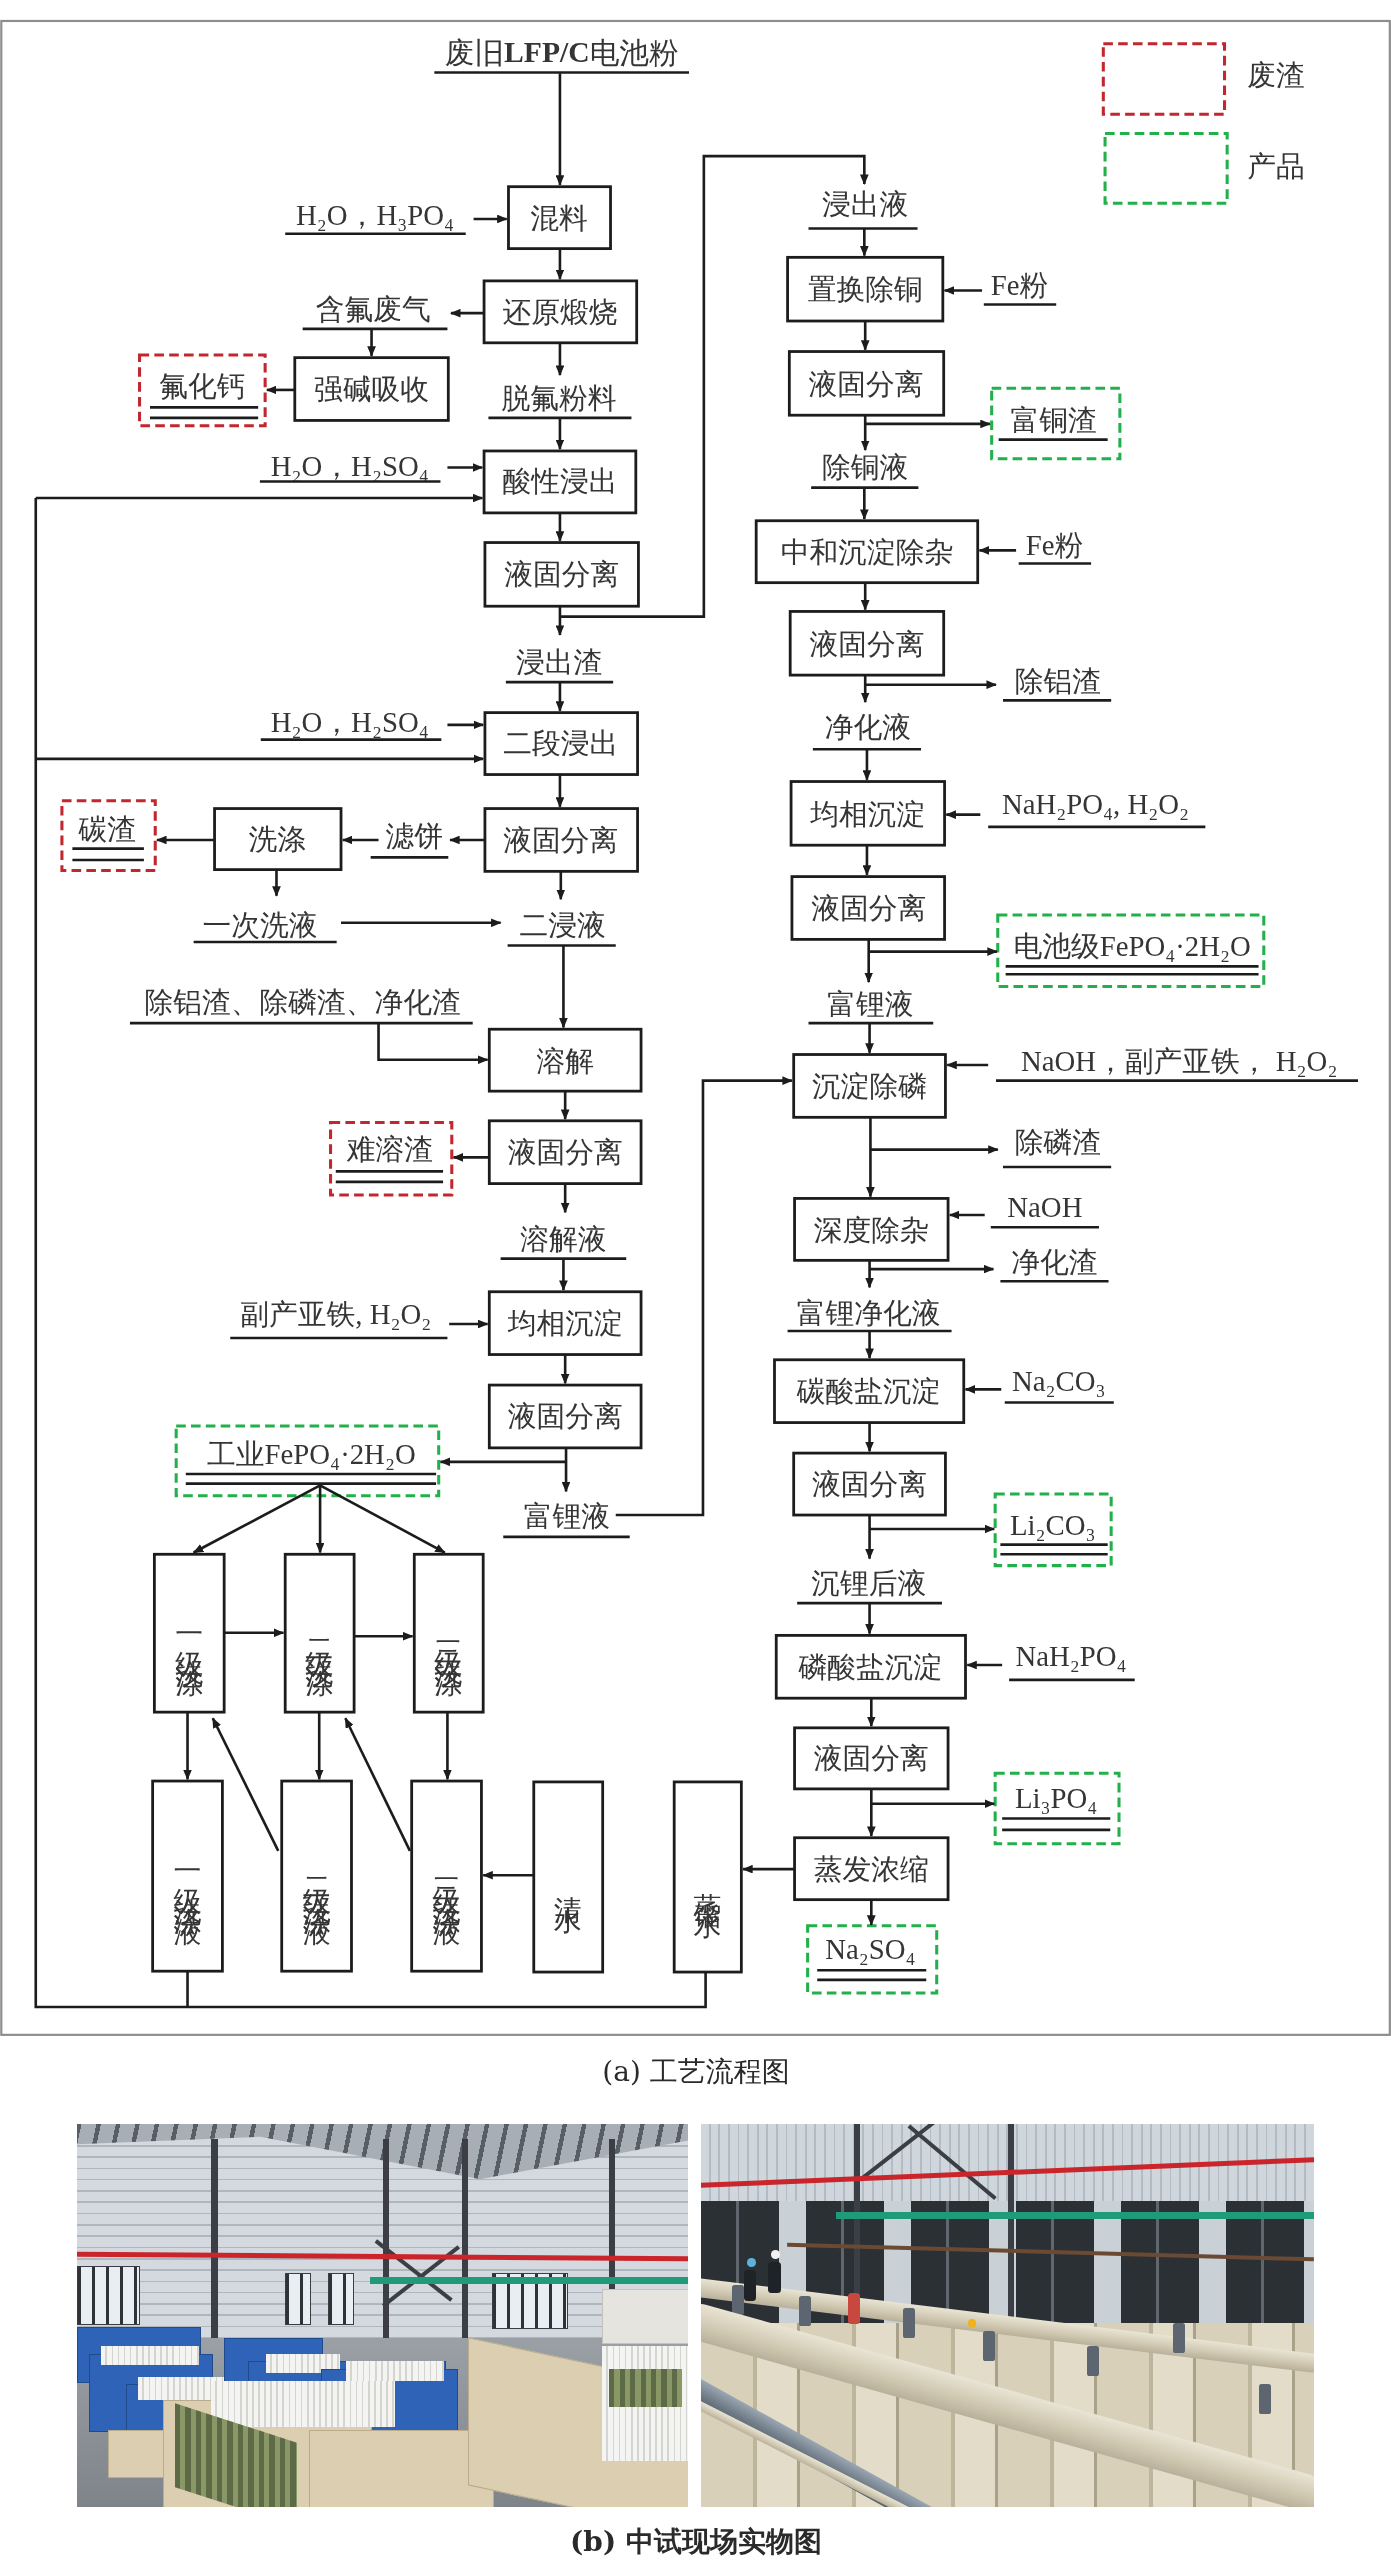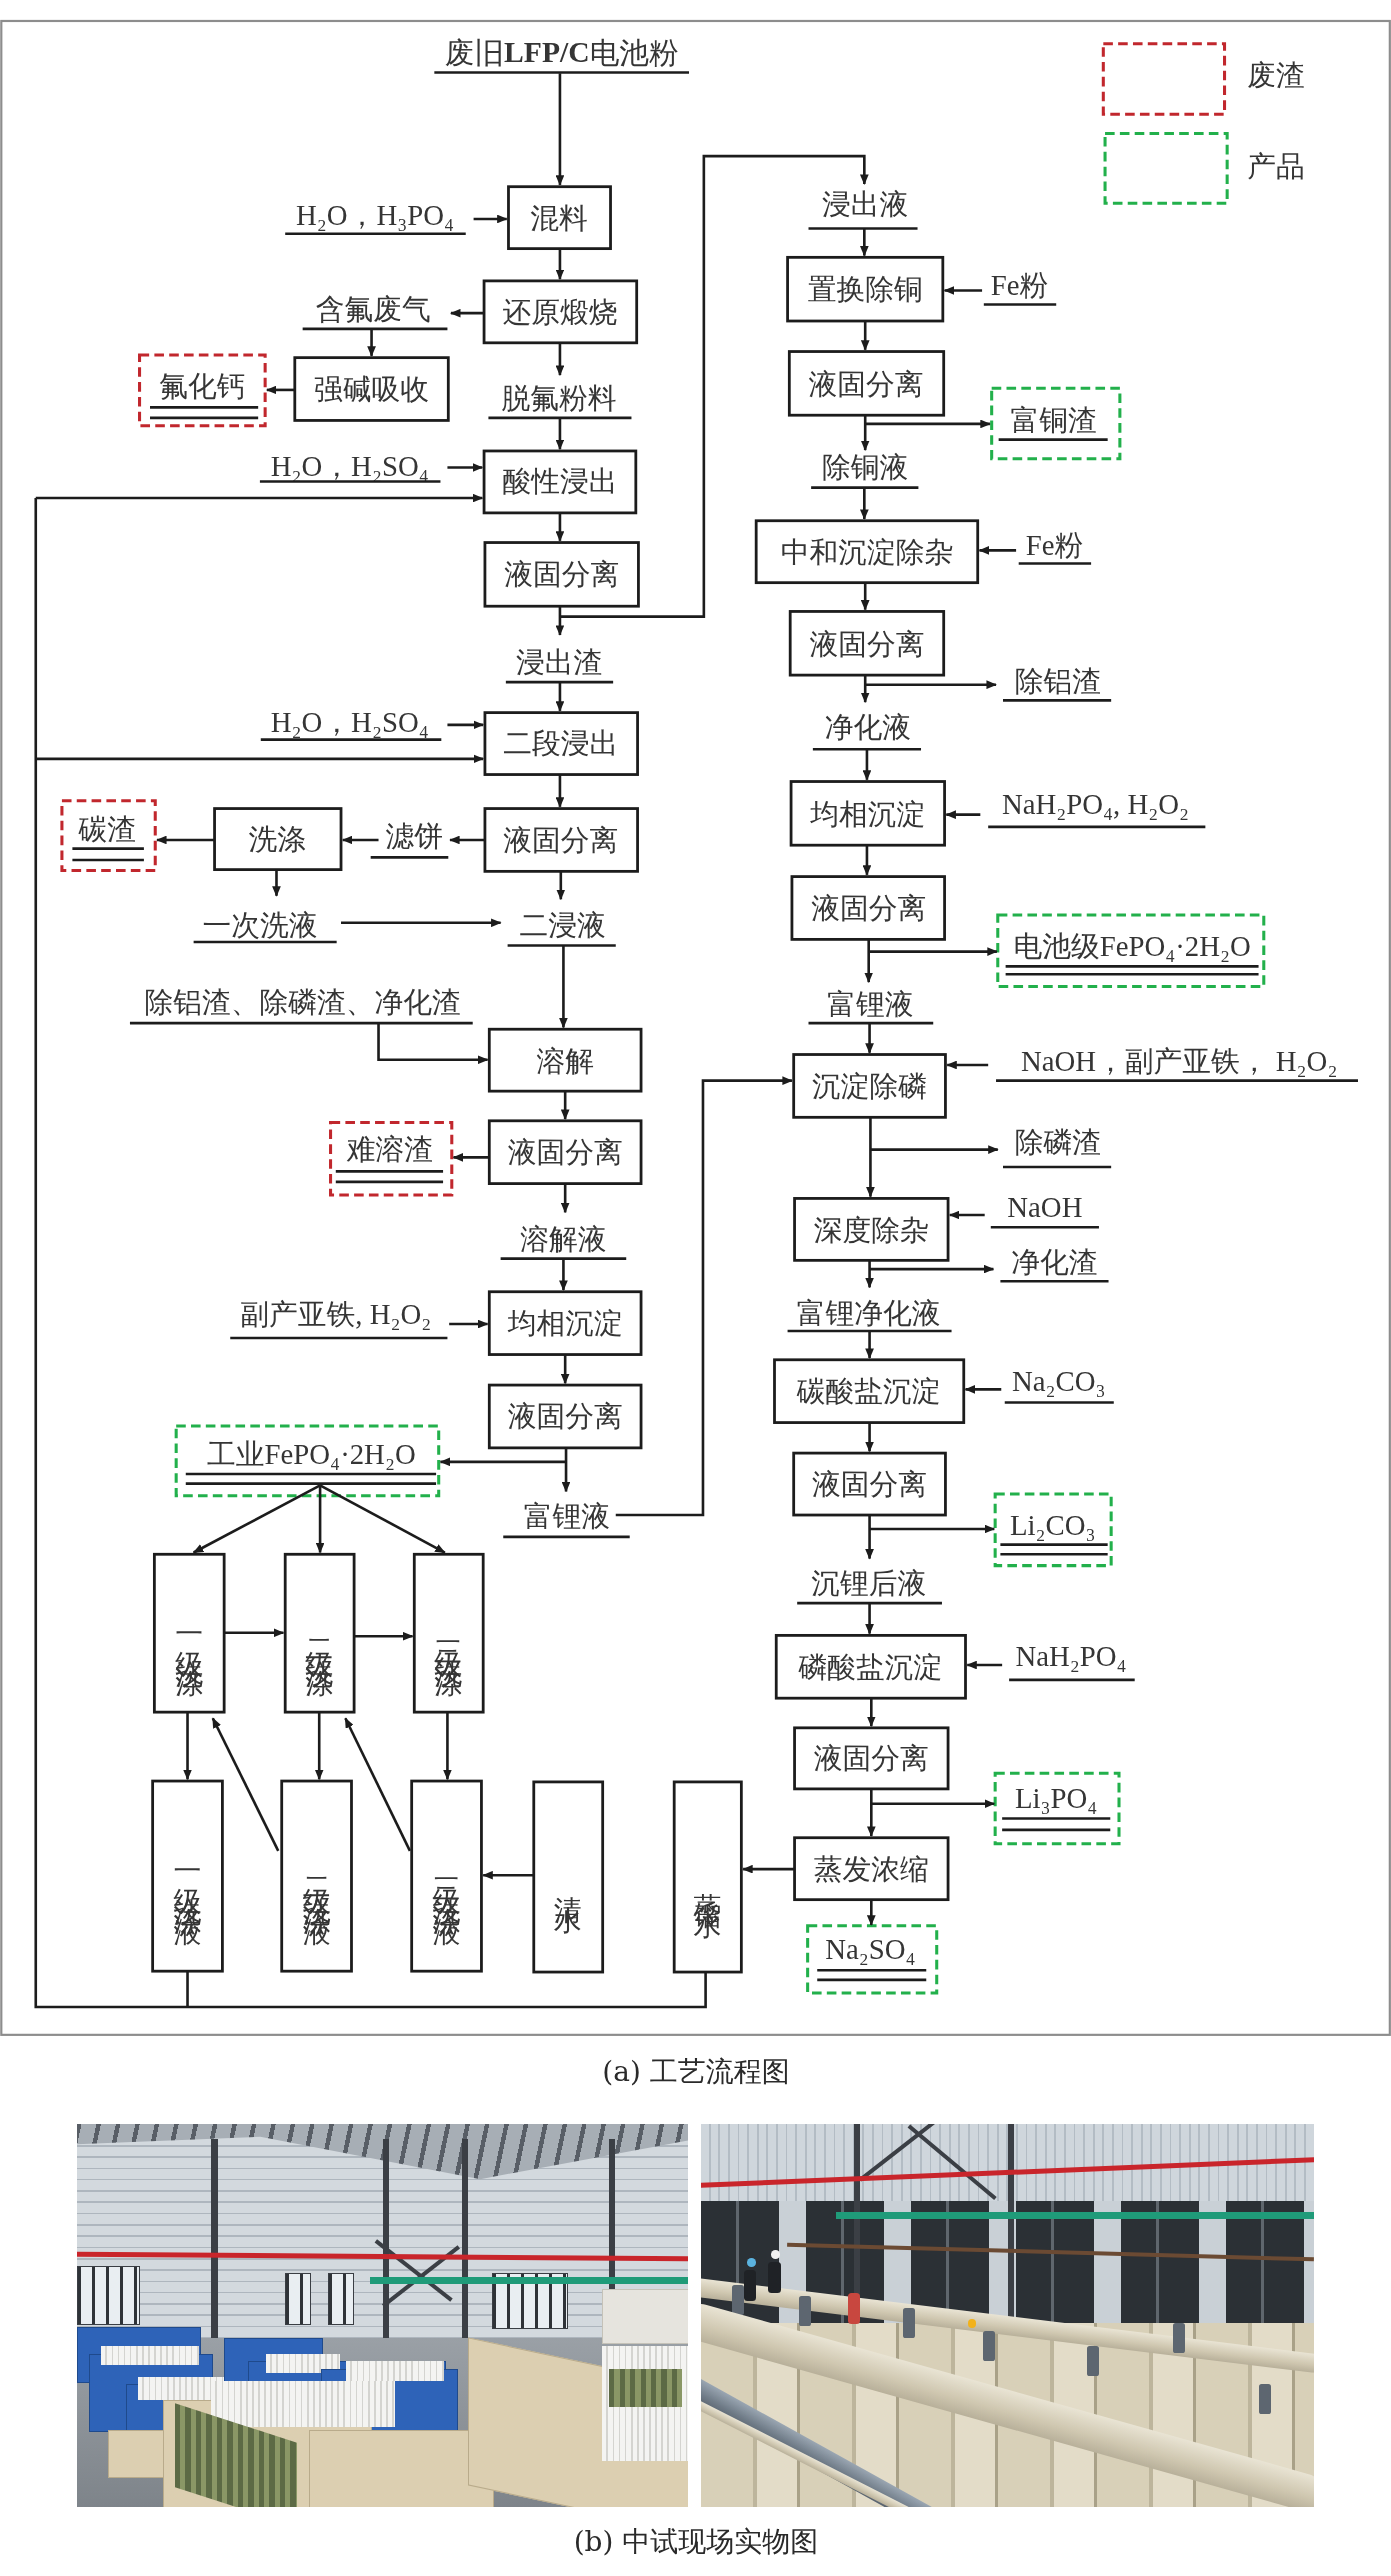--- a/index.html
+++ b/index.html
@@ -504,14 +504,14 @@
   <div class="motor" style="left:33%;top:48%;"></div>
   <div class="motor" style="left:46%;top:54%;"></div>
   <div class="motor" style="left:63%;top:58%;"></div>
   <div class="motor" style="left:77%;top:52%;"></div>
   <div class="motor" style="left:91%;top:68%;"></div>
   <div class="pipe-b" style="left:-2%;top:46%;width:108%;height:37px;transform:rotate(15.7deg);transform-origin:left top;"></div>
   <div class="pipe-g" style="left:-3%;top:64%;width:296px;height:23px;transform:rotate(29deg);transform-origin:left top;"></div>
   <div class="pipe-b" style="left:-3%;top:70%;width:349px;height:8.7px;transform:rotate(27deg);transform-origin:left top;"></div>
 </div>
 
-<div class="caption" style="top:2523px;">(b) 中试现场实物图</div>
+<div class="caption" style="top:2523px;font-weight:bold;">(b) 中试现场实物图</div>
 
 
 </body></html>

